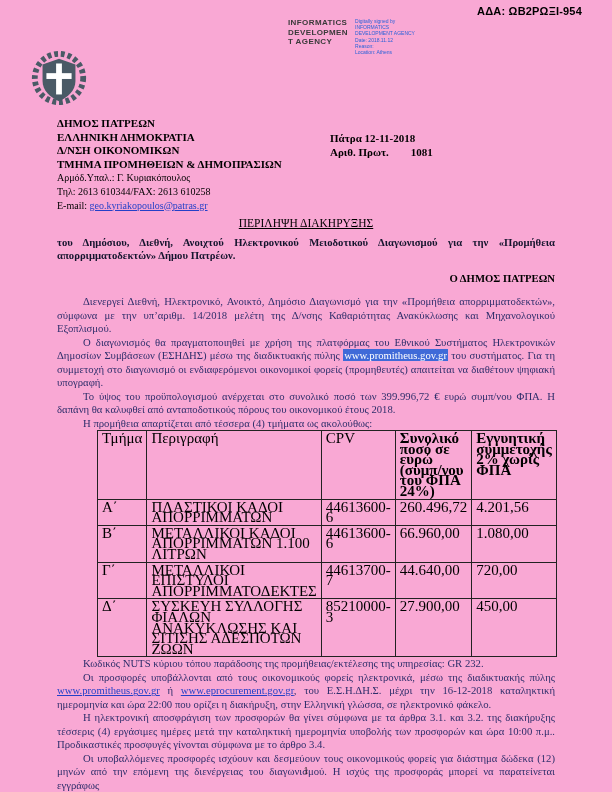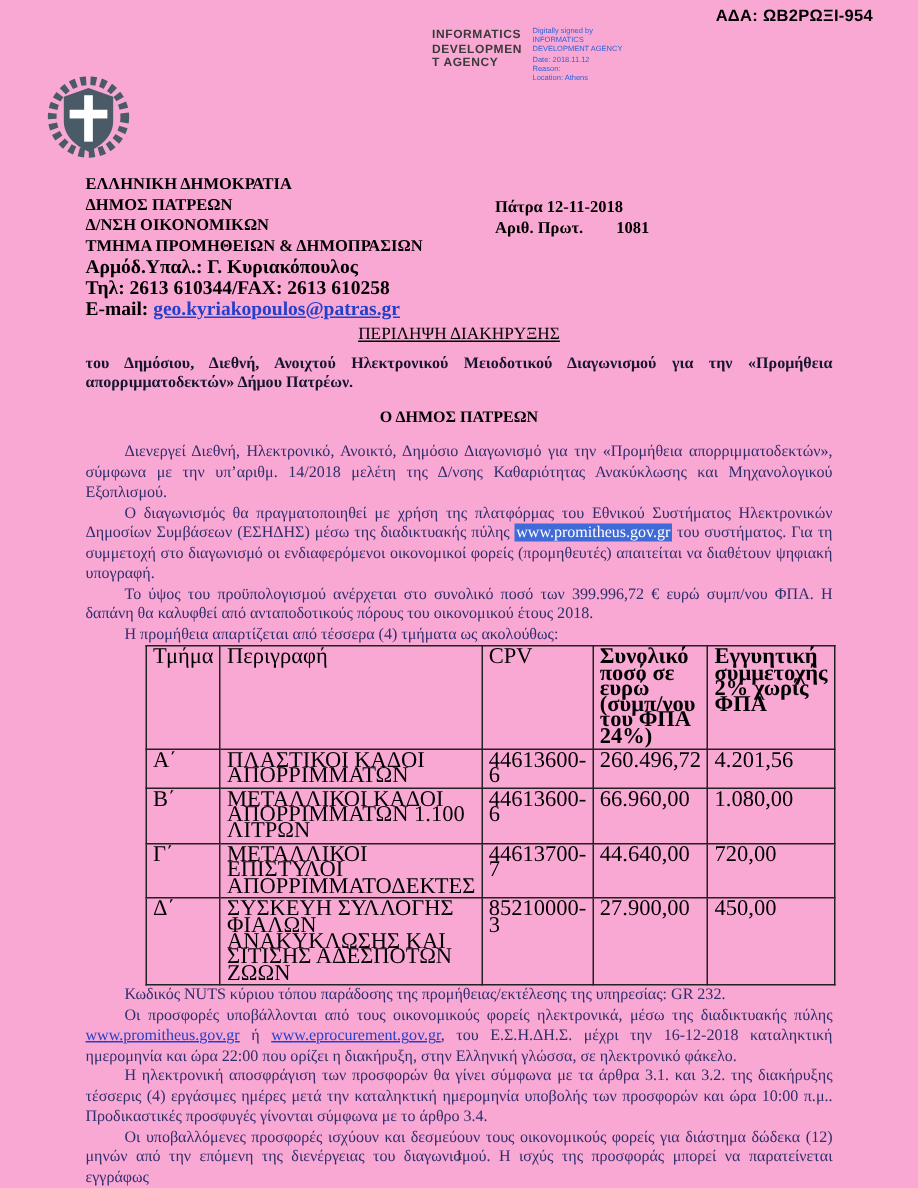--- a/index.html
+++ b/index.html
@@ -16,31 +16,31 @@
   
   .stamp { position:absolute; top:18px; left:288px; display:flex; gap:7px;
            font-family:"Liberation Sans", sans-serif; }
   .stamp-agency { font-size:8px; font-weight:700; color:#3a3a3a; line-height:9.5px; letter-spacing:0.4px; }
   .stamp-sig { font-size:5px; color:#2b62d9; line-height:6.2px; width:86px; }
   
   .emblem { position:absolute; top:48px; left:28px; width:62px; height:60px; }
   
   .org-block { position:absolute; top:117px; left:57px; font-size:11px; line-height:13.6px; color:#000; }
   .org-block .b { font-weight:700; }
-  .org-block .r { font-weight:700; font-size:13px; }
+  .org-block .r { font-weight:400; font-size:10px; }
   .link-plain { color:#2440c8; text-decoration:underline; cursor:pointer; }
   .date-block { position:absolute; top:131px; left:330px; font-weight:700; font-size:11px; line-height:14.2px; color:#000; }
   .prot-num { margin-left:22px; }
   
   .content { position:absolute; top:217px; left:57px; width:498px;
              font-size:10.7px; line-height:13.5px; text-align:justify; color:#111; }
   .title { text-align:center; font-weight:400; font-size:11.5px; margin:0 0 5px; color:#000; }
   .title span { text-decoration:underline; }
   .subtitle { font-weight:700; margin:0 0 9px; color:#15152e; }
-  .org-heading { text-align:center; font-weight:700; margin:0 0 10px; color:#000; }
+  .org-heading { text-align:right; font-weight:700; margin:0 0 10px; color:#000; }
   p.para { margin:0; color:#2e2e6b; }
   p.indent { text-indent:26px; }
   .bold { font-weight:400; }
   .boxed-link { background:#3f6ad8; color:#ffffff; text-decoration:none; padding:0 1px; cursor:pointer; }
   .link { color:#2440c8; text-decoration:underline; cursor:pointer; }
   .table-intro { margin:13px 0 5px; }
   table.lots { border-collapse:collapse; margin-left:40px; width:422px;
                font-size:15px; line-height:10.6px; color:#000; text-align:left; }
   .lots th, .lots td { border:1px solid #222; padding:2px 4px; vertical-align:top; font-weight:400; text-align:left; }
   .lots th.bold-h { font-weight:700; }
@@ -75,22 +75,22 @@
   <div class="emblem">
     <svg viewBox="0 0 64 62" width="62" height="60" aria-hidden="true">
       <circle cx="32" cy="31" r="25" fill="none" stroke="#4a5a66" stroke-width="6" stroke-dasharray="4 3"></circle>
       <path d="M32 11 L49 17 V34 C49 44 41 51 32 55 C23 51 15 44 15 34 V17 Z" fill="#4a5a66"></path>
       <rect x="29" y="16" width="6" height="32" fill="#ffffff"></rect>
       <rect x="19" y="26" width="26" height="6" fill="#ffffff"></rect>
     </svg>
   </div>
 
   <div class="org-block">
+    <div class="b">ΔΗΜΟΣ ΠΑΤΡΕΩΝ</div>
     <div class="b">ΕΛΛΗΝΙΚΗ ΔΗΜΟΚΡΑΤΙΑ</div>
-    <div class="b">ΔΗΜΟΣ ΠΑΤΡΕΩΝ</div>
     <div class="b">Δ/ΝΣΗ ΟΙΚΟΝΟΜΙΚΩΝ</div>
     <div class="b">ΤΜΗΜΑ ΠΡΟΜΗΘΕΙΩΝ &amp; ΔΗΜΟΠΡΑΣΙΩΝ</div>
     <div class="r">Αρμόδ.Υπαλ.: Γ. Κυριακόπουλος</div>
     <div class="r">Τηλ: 2613 610344/FAX: 2613 610258</div>
     <div class="r"><span>E-mail: </span><a class="link-plain">geo.kyriakopoulos@patras.gr</a></div>
   </div>
 
   <div class="date-block">
     <div>Πάτρα 12-11-2018</div>
     <div><span>Αριθ. Πρωτ.</span><span class="prot-num">1081</span></div>

